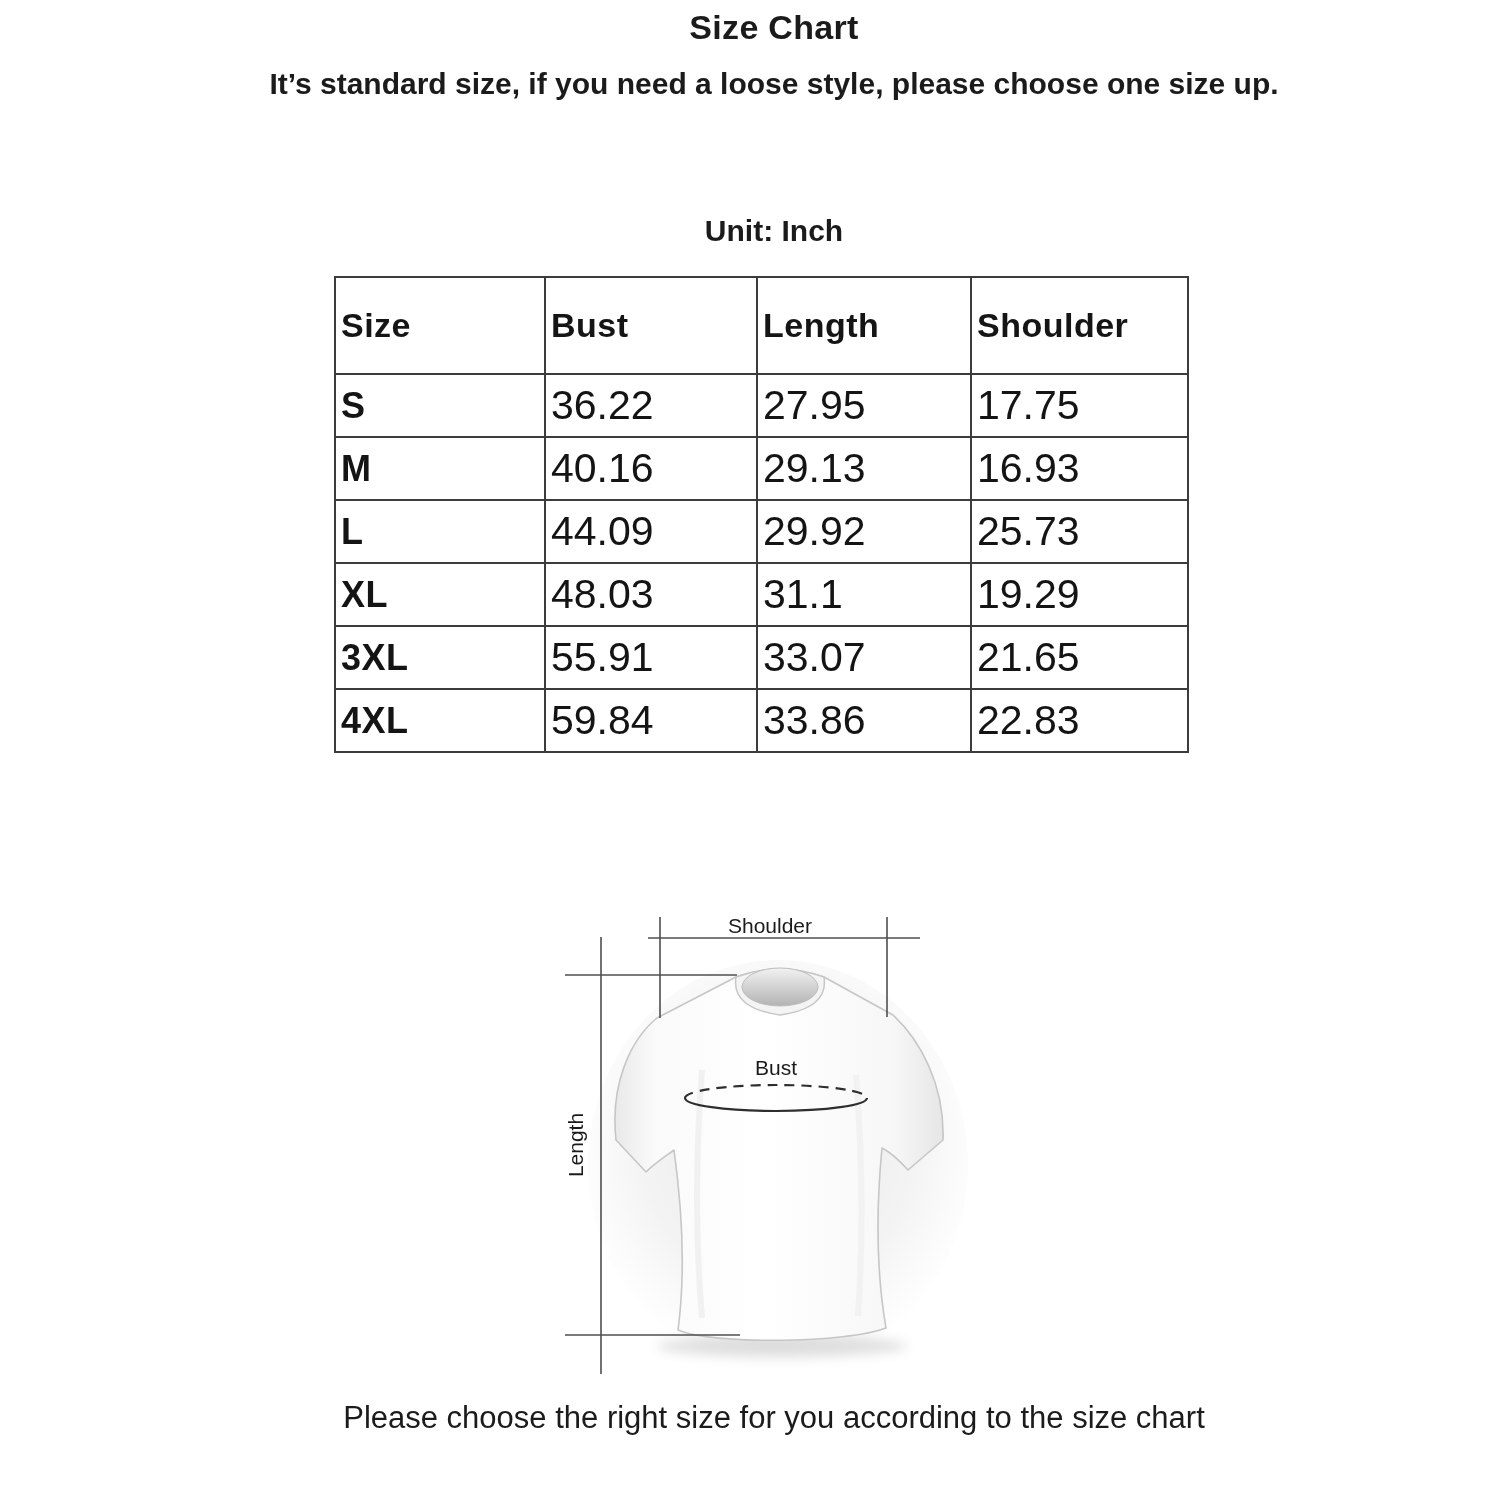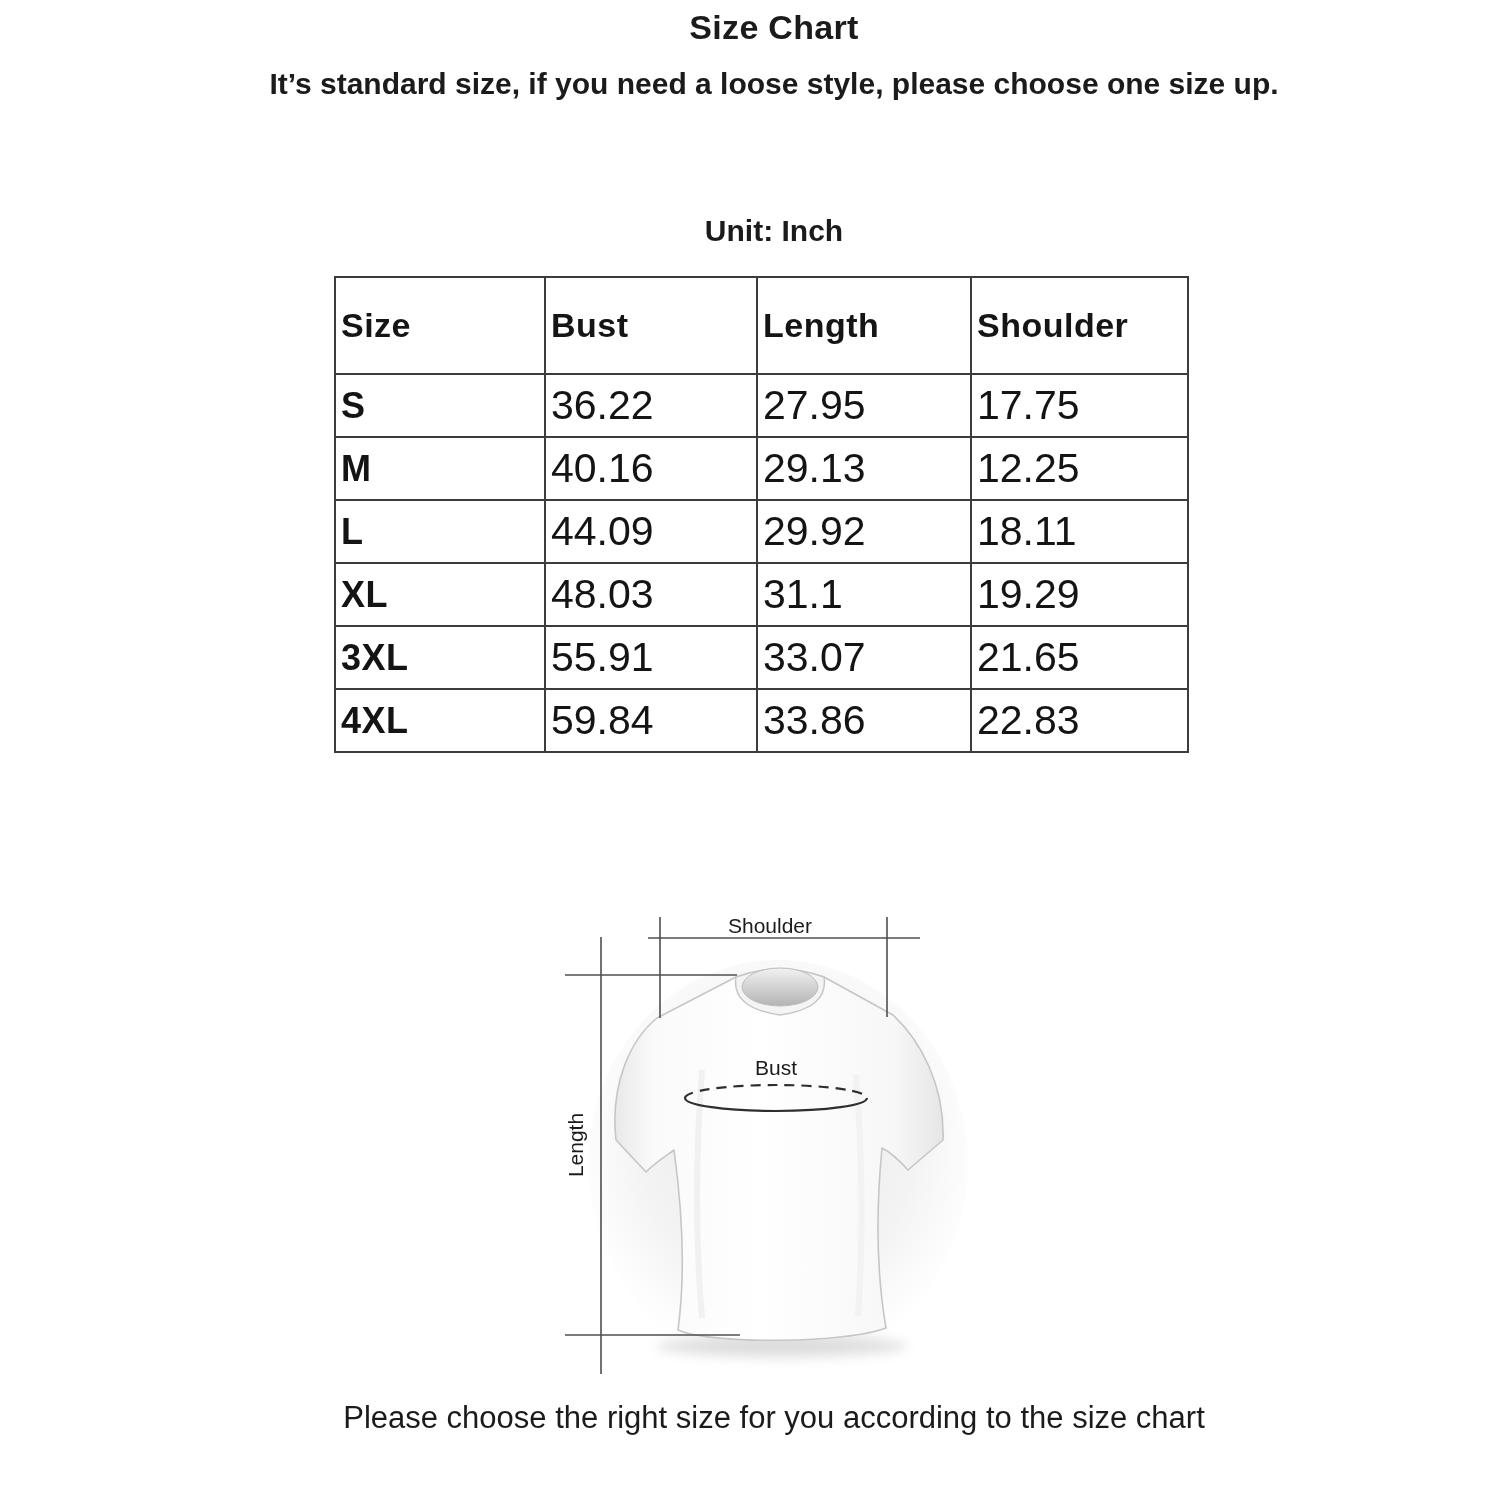--- a/index.html
+++ b/index.html
@@ -63,27 +63,27 @@
       <tr>
         <td class="size-col">S</td>
         <td>36.22</td>
         <td>27.95</td>
         <td>17.75</td>
       </tr>
       <tr>
         <td class="size-col">M</td>
         <td>40.16</td>
         <td>29.13</td>
-        <td>12.25</td>
+        <td>16.93</td>
       </tr>
       <tr>
         <td class="size-col">L</td>
         <td>44.09</td>
         <td>29.92</td>
-        <td>18.11</td>
+        <td>25.73</td>
       </tr>
       <tr>
         <td class="size-col">XL</td>
         <td>48.03</td>
         <td>31.1</td>
         <td>19.29</td>
       </tr>
       <tr>
         <td class="size-col">3XL</td>
         <td>55.91</td>

